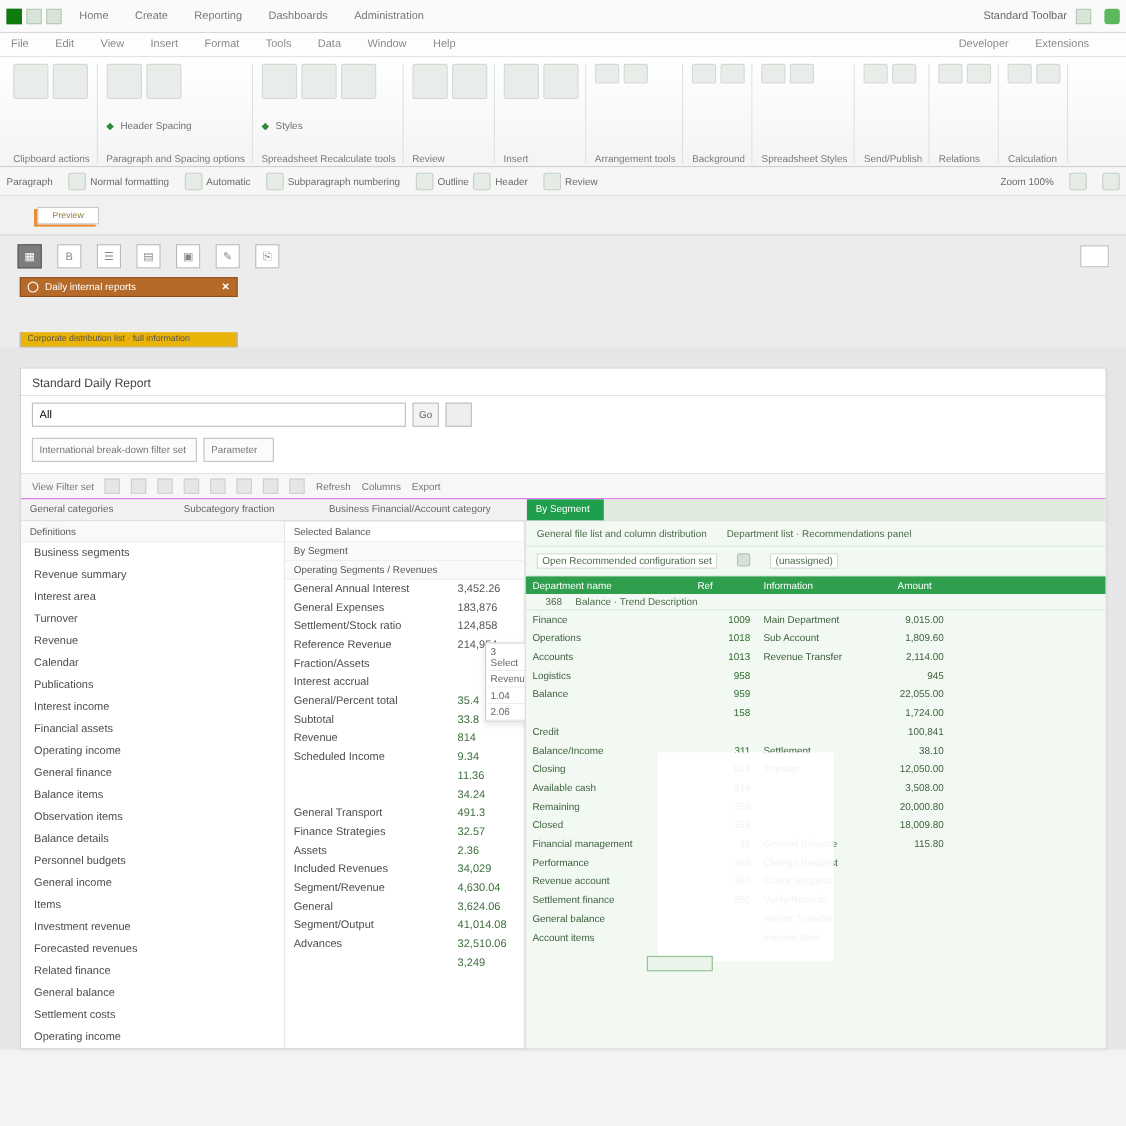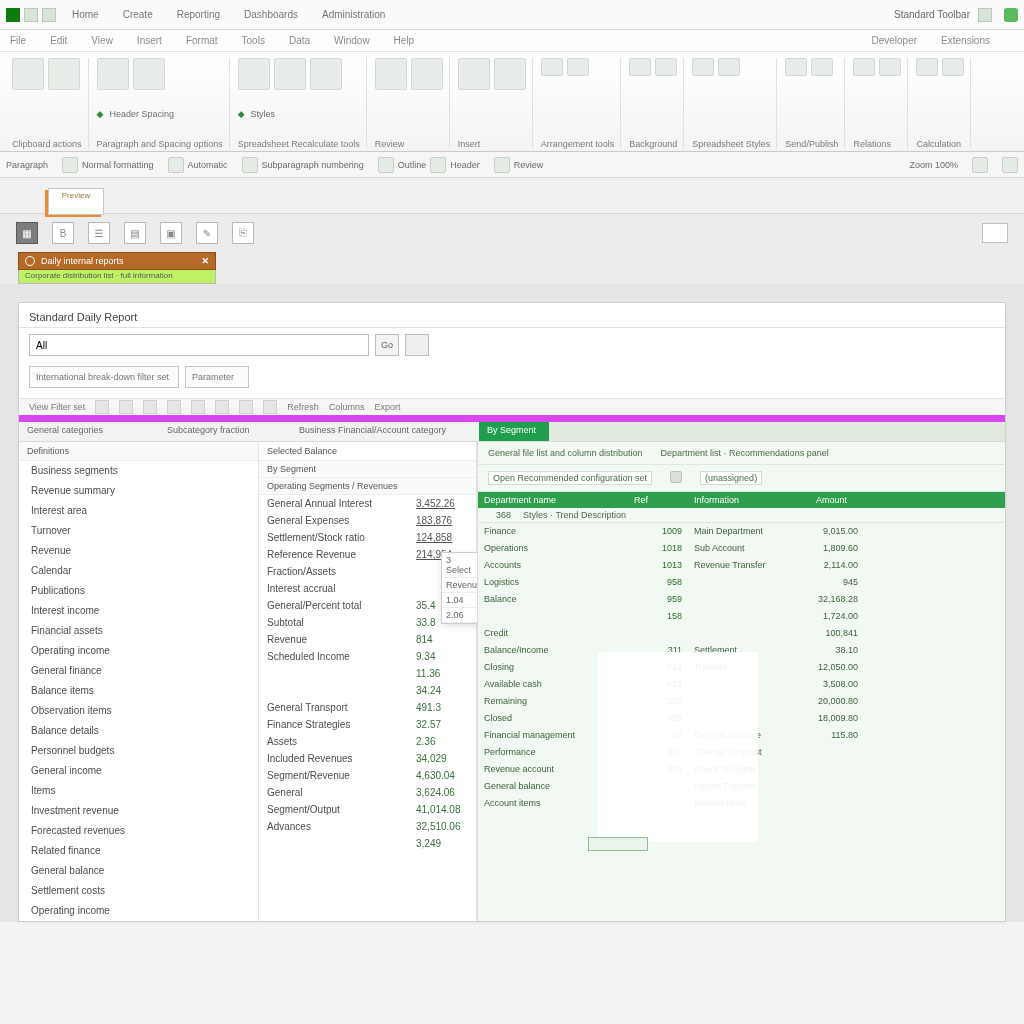--- a/index.html
+++ b/index.html
@@ -36,55 +36,55 @@
   
   .toolrow {
     height: 26px; background:#f6f6f6; border-bottom:1px solid #dadada;
     display:flex; align-items:center; font-size:9px; color:#6a6a6a; padding:0 6px; gap:14px;
   }
   .toolrow .toolcluster{display:flex;align-items:center;gap:4px;}
   .toolrow .ti{width:16px;height:16px;background:#e5ece5;border:1px solid #c6d0c6;border-radius:2px;}
   
   .strip2 { height:36px; background:#f1f1f1; border-bottom:1px solid #d6d6d6; position:relative; }
   .strip2 .tag {
-    position:absolute; left:48px; top:10px; width:56px; height:27px;
+    position:absolute; left:34px; top:10px; width:56px; height:16px;
     background:#fff; border:1px solid #c7c7c7; font-size:8px; color:#9a7b3d; text-align:center; line-height:14px;
     box-shadow: -3px 2px 0 #e98b2e;
   }
   
   .docarea { background:#ececec; }
   .doc-iconbar { height:38px; display:flex; align-items:center; gap:14px; padding:0 16px; }
   .doc-iconbar .sq{width:22px;height:22px;background:#fff;border:1px solid #b9b9b9; color:#888; font-size:10px; display:flex;align-items:center;justify-content:center;}
   .doc-iconbar .sq.dark{background:#7d7d7d;border-color:#5b5b5b;color:#fff;}
   .doc-iconbar .sep{flex:1;}
   .doc-iconbar .srch{width:26px;height:20px;border:1px solid #bfbfbf;background:#fff;}
   
   .orange-banner{
     height:18px; width:198px; background:#b66a2a; color:#fff; font-size:9px;
     display:flex; align-items:center; gap:6px; padding:0 6px; border:1px solid #8d4c16;
   }
   .orange-banner .oi{width:10px;height:10px;border:1px solid #fff; border-radius:50%;}
   .orange-banner .ox{margin-left:auto; font-weight:bold;}
-  .orange-sub{height:14px;width:198px;background:#bef264;border:1px solid #b8b8b8;border-top:none;font-size:8px;color:#555;padding:0 6px;line-height:12px;}
+  .orange-sub{height:14px;width:198px;background:#eab308;border:1px solid #b8b8b8;border-top:none;font-size:8px;color:#555;padding:0 6px;line-height:12px;margin-top:32px;}
   
   .docframe{ background:#e6e6e6; padding:18px 18px 0; }
   .sheet {
     background:#fff; border:1px solid #cfcfcf; box-shadow:0 1px 3px rgba(0,0,0,.05);
   }
   .sheet .hdr { padding:8px 10px 4px; font-size:11px; color:#444; border-bottom:1px solid #e2e2e2;}
   .sheet .searchrow{display:flex;gap:6px;padding:6px 10px;}
   .sheet .searchrow input{
     flex:0 0 340px; height:22px; border:1px solid #bdbdbd; font-size:10px; padding:0 6px; background:#fff;
   }
   .sheet .searchrow .go{width:24px;height:22px;border:1px solid #bdbdbd;background:#f3f3f3;font-size:9px;color:#666;text-align:center;line-height:20px;}
   .sheet .searchrow .cfg{width:24px;height:22px;border:1px solid #bdbdbd;background:#eee;}
   .sheet .filterrow{display:flex;gap:6px;padding:4px 10px 10px;}
   .sheet .filterrow .fbox{height:22px;border:1px solid #c4c4c4;background:#fbfbfb;font-size:9px;color:#777;padding:0 6px;line-height:20px;}
   .sheet .filterrow .fbox.w1{width:150px;} .sheet .filterrow .fbox.w2{width:64px;}
-  .sheet .mini-toolbar{height:24px;border-top:1px solid #e3e3e3;border-bottom:7px solid #d946ef;background:#f7f7f7;display:flex;align-items:center;font-size:9px;color:#777;padding:0 10px;gap:10px;}
+  .sheet .mini-toolbar{height:24px;border-top:1px solid #e3e3e3;border-bottom:1px solid #d946ef;background:#f7f7f7;display:flex;align-items:center;font-size:9px;color:#777;padding:0 10px;gap:10px;}
   .sheet .mini-toolbar .mi{width:14px;height:14px;background:#e6e6e6;border:1px solid #cfcfcf;}
   
   .colhdr{display:flex;height:20px;background:#f2f2f2;border-bottom:1px solid #d9d9d9;font-size:9px;color:#666;}
   .colhdr .c1{width:140px;padding:3px 8px;}
   .colhdr .c2{width:132px;padding:3px 8px;}
   .colhdr .c3{width:188px;padding:3px 8px;}
   .colhdr .c4{width:70px;padding:3px 8px;background:#1f9e4d;color:#fff;}
   .colhdr .c5{flex:1;padding:3px 8px;background:#e0eadd;}
   
   .gridwrap{display:flex;}
@@ -92,21 +92,21 @@
   .leftlist{width:240px;border-right:1px solid #e4e4e4;}
   .leftlist .sub{font-size:9px;color:#5b5b5b;padding:4px 8px;background:#f9f9f9;border-bottom:1px solid #eee;}
   .leftlist .row{font-size:10px;color:#4d4d4d;padding:2px 12px;line-height:16px;white-space:nowrap;overflow:hidden;}
   
   .midlist{width:218px;border-right:1px solid #e4e4e4;position:relative;}
   .midlist .mhd{font-size:9px;color:#555;padding:4px 8px;border-bottom:1px solid #eee;}
   .midtab2{font-size:9px;color:#555;padding:3px 8px;border-bottom:1px solid #eee;background:#fafafa;}
   .midlist .mrow{display:flex;font-size:10px;color:#4d4d4d;line-height:17px;}
   .midlist .mrow .ml{flex:1;padding:0 8px;white-space:nowrap;overflow:hidden;}
   .midlist .mrow .mv{width:60px;text-align:left;color:#3b6e3b;padding-right:6px;white-space:nowrap;}
-  .midlist .mrow .mv.u{text-decoration:underline;color:#555;margin-left:21px;}
+  .midlist .mrow .mv.u{color:#555;margin-left:21px;}
   
   .float1,.float2{position:absolute;background:#fff;border:1px solid #cfcfcf;box-shadow:0 2px 6px rgba(0,0,0,.12);font-size:9px;color:#666;}
   .float1{left:182px;top:110px;width:40px;}
   .float1 div{padding:2px 4px;border-bottom:1px solid #eee;}
   .float2{left:234px;top:76px;width:260px;padding:4px 0;}
   .float2 .frow{display:flex;align-items:center;padding:2px 8px;}
   .float2 .frow .fl{flex:1;color:#636363;}
   .float2 .frow input{flex:0 0 110px;height:16px;border:1px solid #c9c9c9;font-size:9px;padding:0 3px;}
   
   .report{flex:1;background:#f2f9f2;border-left:1px solid #d3e2d3; position:relative; font-size:9px;}
@@ -508,21 +508,21 @@
           </div>
           <div class="rhdr">
             <div class="rc1">Department name</div>
             <div class="rc2">Ref</div>
             <div class="rc3">Information</div>
             <div class="rc4">Amount</div>
           </div>
           <div class="rsub">
             <div class="rc1"></div>
             <div class="rc2">368</div>
-            <div class="rc3">Styles · Trend Description</div>
+            <div class="rc3">Balance · Trend Description</div>
             <div class="rc4"></div>
           </div>
           <div id="reportrows">
               <div class="rrow">
                 <div class="rc1">Finance</div>
                 <div class="rc2">1009</div>
                 <div class="rc3">Main Department</div>
                 <div class="rc4">9,015.00</div>
               </div>
               <div class="rrow">
@@ -540,21 +540,21 @@
               <div class="rrow">
                 <div class="rc1">Logistics</div>
                 <div class="rc2">958</div>
                 <div class="rc3"></div>
                 <div class="rc4">945</div>
               </div>
               <div class="rrow">
                 <div class="rc1">Balance</div>
                 <div class="rc2">959</div>
                 <div class="rc3"></div>
-                <div class="rc4">32,168.28</div>
+                <div class="rc4">22,055.00</div>
               </div>
               <div class="rrow">
                 <div class="rc1"></div>
                 <div class="rc2">158</div>
                 <div class="rc3"></div>
                 <div class="rc4">1,724.00</div>
               </div>
               <div class="rrow">
                 <div class="rc1">Credit</div>
                 <div class="rc2"></div>
@@ -603,20 +603,26 @@
                 <div class="rc3">Change Request</div>
                 <div class="rc4"></div>
               </div>
               <div class="rrow">
                 <div class="rc1">Revenue account</div>
                 <div class="rc2">360</div>
                 <div class="rc3">Check Request</div>
                 <div class="rc4"></div>
               </div>
               <div class="rrow">
+                <div class="rc1">Settlement finance</div>
+                <div class="rc2">360</div>
+                <div class="rc3">Verify Records</div>
+                <div class="rc4"></div>
+              </div>
+              <div class="rrow">
                 <div class="rc1">General balance</div>
                 <div class="rc2"></div>
                 <div class="rc3">Report Transfer</div>
                 <div class="rc4"></div>
               </div>
               <div class="rrow">
                 <div class="rc1">Account items</div>
                 <div class="rc2"></div>
                 <div class="rc3">Internal Note</div>
                 <div class="rc4"></div>

